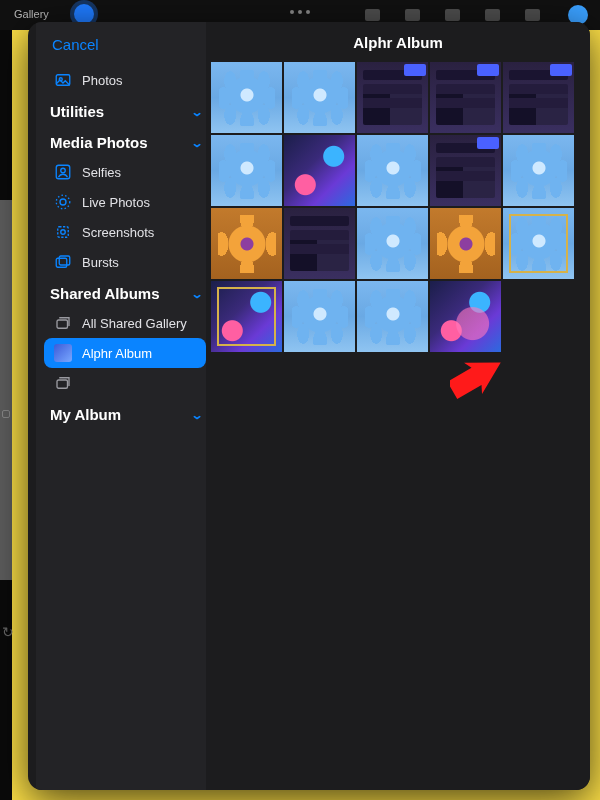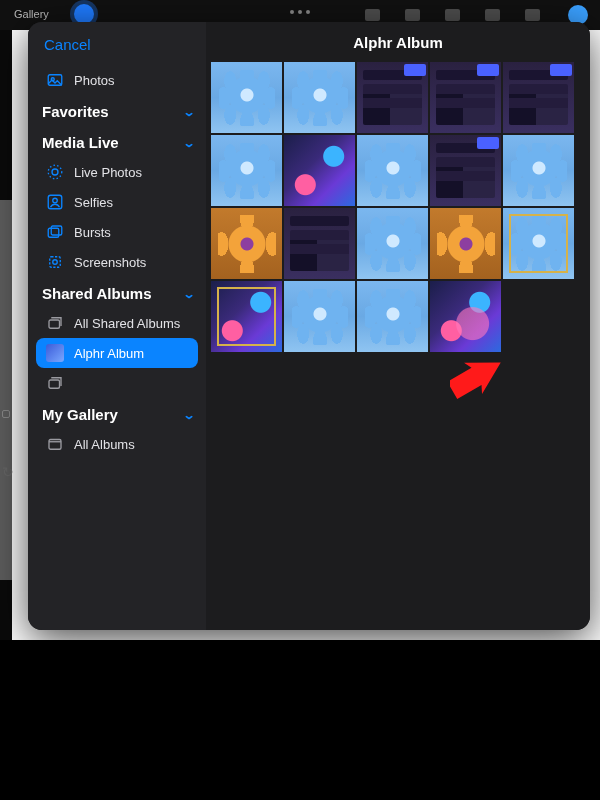--- a/index.html
+++ b/index.html
@@ -1,30 +1,30 @@
 <!DOCTYPE html>
 <html><head>
 <meta charset="utf-8">
 <style>
   * { box-sizing: border-box; margin: 0; padding: 0; }
   html, body { width: 600px; height: 800px; overflow: hidden; font-family: -apple-system, Helvetica, Arial, sans-serif; background:#000; }
-  .frame { position:relative; width:600px; height:640px; background:#ffffff; }
+  .frame { position:relative; width:600px; height:800px; background:#fde047; }
   .bg-top { position:absolute; top:0; left:0; right:0; height:30px; background:#111; }
   .bg-top .gallery { position:absolute; left:14px; top:8px; font-size:11px; color:#bbb; }
   .bg-top .tab-circle { position:absolute; left:74px; top:4px; width:20px; height:20px; border-radius:50%; background:#1f7bff; box-shadow:0 0 0 4px rgba(31,123,255,.35); }
   .bg-top .dots { position:absolute; left:50%; top:10px; transform:translateX(-50%); display:flex; gap:4px; }
   .bg-top .dots span{ width:4px; height:4px; border-radius:50%; background:#888; display:block;}
   .bg-top .avatar { position:absolute; right:12px; top:5px; width:20px; height:20px; border-radius:50%; background:#3aa0ff; }
   .bg-top .tool { position:absolute; top:9px; width:15px; height:12px; background:#aaa; border-radius:2px; opacity:.4;}
   .bg-left { position:absolute; left:0; top:30px; width:12px; bottom:0; background:#0a0a0a; }
   .bg-left .strip { position:absolute; left:0; top:170px; width:12px; height:380px; background:#5d5d5d; }
   .bg-left .dot { position:absolute; left:2px; width:8px; height:8px; border:1px solid #888; border-radius:2px;}
 
   .picker { position:absolute; left:28px; top:22px; right:10px; bottom:10px; background:#1c1c1e; border-radius:14px; overflow:hidden; box-shadow:0 10px 40px rgba(0,0,0,.7);}
-  .sidebar { position:absolute; left:0; top:0; bottom:0; width:178px; background:#232326; padding:10px 0 0 0; overflow:hidden;}
+  .sidebar { position:absolute; left:8px; top:0; bottom:0; width:178px; background:#232326; padding:10px 0 0 0; overflow:hidden;}
   .cancel { color:#0a84ff; font-size:15px; padding:4px 16px 12px 16px; }
   .row { display:flex; align-items:center; gap:10px; padding:6px 10px 6px 18px; color:#e2e2e6; font-size:13px; height:30px;}
   .row.item { cursor:pointer; }
   .row.selected { background:#0a84ff; margin:0 8px; border-radius:8px; padding-left:10px; color:#fff;}
   .section { display:flex; align-items:center; justify-content:space-between; padding:8px 12px 6px 14px; color:#fff; font-size:15px; font-weight:600;}
   .chev { color:#0a84ff; font-size:12px; transform:scaleX(1.3);}
   .ico { width:18px; height:18px; display:flex; align-items:center; justify-content:center;}
   .ico svg { width:18px; height:18px; }
   .sb-thumb { width:18px; height:18px; border-radius:3px; background:linear-gradient(135deg,#3b5bd9,#7aa8ff); }
 
@@ -108,104 +108,95 @@
             <span class="ico">
               <svg viewBox="0 0 24 24" fill="none" stroke="#0a84ff" stroke-width="1.8">
                 <rect x="3" y="5" width="18" height="14" rx="2"></rect>
                 <circle cx="9" cy="11" r="2"></circle>
                 <path d="M3 17l5-5 4 4 3-3 6 6"></path>
               </svg>
             </span>
             <span>Photos</span>
           </div>
           <div class="section">
-            <span>Favorites</span>
-            <span class="chev">⌄</span>
-          </div>
-          <div class="section">
-            <span>Media Live</span>
-            <span class="chev">⌄</span>
-          </div>
-          <div class="row item">
-            <span class="ico">
-              <svg viewBox="0 0 24 24" fill="none" stroke="#0a84ff" stroke-width="1.8">
-                <circle cx="12" cy="12" r="4"></circle>
-                <circle cx="12" cy="12" r="9" stroke-dasharray="2 3"></circle>
-              </svg>
-            </span>
-            <span>Live Photos</span>
+            <span>Utilities</span>
+            <span class="chev">⌄</span>
+          </div>
+          <div class="section">
+            <span>Media Photos</span>
+            <span class="chev">⌄</span>
           </div>
           <div class="row item">
             <span class="ico">
               <svg viewBox="0 0 24 24" fill="none" stroke="#0a84ff" stroke-width="1.8">
                 <rect x="3" y="3" width="18" height="18" rx="3"></rect>
                 <circle cx="12" cy="10" r="3"></circle>
                 <path d="M6 19c1.5-3 4-4 6-4s4.5 1 6 4"></path>
               </svg>
             </span>
             <span>Selfies</span>
           </div>
           <div class="row item">
             <span class="ico">
               <svg viewBox="0 0 24 24" fill="none" stroke="#0a84ff" stroke-width="1.8">
+                <circle cx="12" cy="12" r="4"></circle>
+                <circle cx="12" cy="12" r="9" stroke-dasharray="2 3"></circle>
+              </svg>
+            </span>
+            <span>Live Photos</span>
+          </div>
+          <div class="row item">
+            <span class="ico">
+              <svg viewBox="0 0 24 24" fill="none" stroke="#0a84ff" stroke-width="1.8">
+                <rect x="5" y="5" width="14" height="14" rx="2" stroke-dasharray="3 2"></rect>
+                <circle cx="12" cy="12" r="3"></circle>
+              </svg>
+            </span>
+            <span>Screenshots</span>
+          </div>
+          <div class="row item">
+            <span class="ico">
+              <svg viewBox="0 0 24 24" fill="none" stroke="#0a84ff" stroke-width="1.8">
                 <rect x="3" y="7" width="14" height="12" rx="2"></rect>
                 <rect x="7" y="4" width="14" height="12" rx="2"></rect>
               </svg>
             </span>
             <span>Bursts</span>
-          </div>
-          <div class="row item">
-            <span class="ico">
-              <svg viewBox="0 0 24 24" fill="none" stroke="#0a84ff" stroke-width="1.8">
-                <rect x="5" y="5" width="14" height="14" rx="2" stroke-dasharray="3 2"></rect>
-                <circle cx="12" cy="12" r="3"></circle>
-              </svg>
-            </span>
-            <span>Screenshots</span>
           </div>
           <div class="section">
             <span>Shared Albums</span>
             <span class="chev">⌄</span>
           </div>
           <div class="row item">
             <span class="ico">
               <svg viewBox="0 0 24 24" fill="none" stroke="#9a9aa0" stroke-width="1.8">
                 <rect x="4" y="8" width="14" height="11" rx="2"></rect>
                 <path d="M7 5h13v11"></path>
               </svg>
             </span>
-            <span>All Shared Albums</span>
+            <span>All Shared Gallery</span>
           </div>
           <div class="row item selected">
             <span class="ico">
               <div class="sb-thumb"></div>
             </span>
             <span>Alphr Album</span>
           </div>
           <div class="row item">
             <span class="ico">
               <svg viewBox="0 0 24 24" fill="none" stroke="#9a9aa0" stroke-width="1.8">
                 <rect x="4" y="8" width="14" height="11" rx="2"></rect>
                 <path d="M7 5h13v11"></path>
               </svg>
             </span>
             <span></span>
           </div>
           <div class="section">
-            <span>My Gallery</span>
-            <span class="chev">⌄</span>
-          </div>
-          <div class="row item">
-            <span class="ico">
-              <svg viewBox="0 0 24 24" fill="none" stroke="#9a9aa0" stroke-width="1.8">
-                <rect x="4" y="6" width="16" height="13" rx="2"></rect>
-                <path d="M4 9h16"></path>
-              </svg>
-            </span>
-            <span>All Albums</span>
+            <span>My Album</span>
+            <span class="chev">⌄</span>
           </div>
         </div>
     </div>
 
     <div class="content">
       <div class="title">Alphr Album</div>
       <div class="grid" id="grid">
           <div class="cell blue-flower"></div>
           <div class="cell blue-flower"></div>
           <div class="cell ui-shot">

